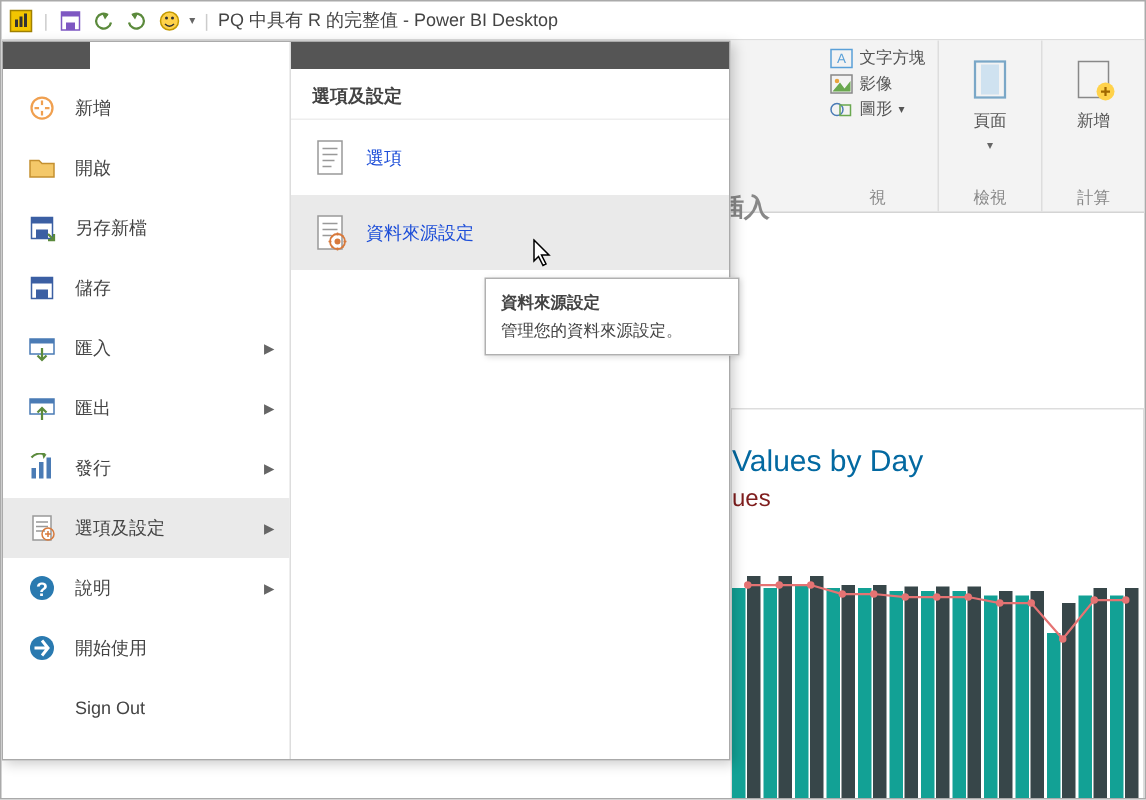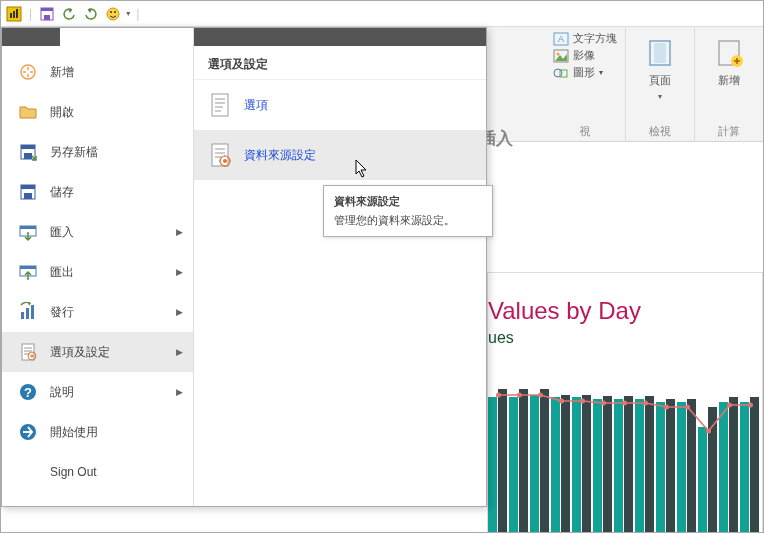--- a/index.html
+++ b/index.html
@@ -31,22 +31,22 @@
   .file-right { flex: 1; display: flex; flex-direction: column; }
   .submenu-header { font-size: 12px; font-weight: bold; color: #444; padding: 10px 14px 6px; border-bottom: 1px solid #eee; }
   .submenu-item { display: flex; align-items: center; gap: 12px; padding: 12px 14px; font-size: 12px; color: #1d4ed8; cursor: pointer; }
   .submenu-item.hovered { background: #eaeaea; }
   .submenu-icon { width: 24px; height: 26px; }
   
   .tooltip { position: absolute; left: 322px; top: 184px; width: 170px; background: #fff; border: 1px solid #b0b0b0; padding: 8px 10px; font-size: 11px; color: #444; z-index: 200; box-shadow: 1px 1px 4px rgba(0,0,0,0.15); }
   .tooltip .tt-title { font-weight: bold; margin-bottom: 4px; }
   
   .chart-area { position: absolute; left: 486px; top: 141px; right: 0; bottom: 0; overflow: hidden; }
-  .chart-title { font-size: 24px; color: #be185d; padding: 14px 0 4px 0; }
-  .chart-subtitle { font-size: 16px; color: #14532d; }
+  .chart-title { font-size: 20px; color: #0369a1; padding: 14px 0 4px 0; }
+  .chart-subtitle { font-size: 16px; color: #7f1d1d; }
   .chart-canvas { position: relative; margin-top: 30px; height: 160px; display: flex; align-items: flex-end; gap: 2px; }
   .bar-group { display: flex; align-items: flex-end; gap: 1px; }
   .bar { width: 9px; }
   .bar.teal { background: #12a195; }
   .bar.dark { background: #374649; }
   .line-overlay { position: absolute; left: 0; top: 0; width: 100%; height: 100%; pointer-events: none; }
   .insert-label { position: absolute; left: 478px; top: 126px; font-size: 17px; color: #888; font-weight: bold; }
 
   .cursor { position: absolute; left: 354px; top: 158px; z-index: 300; pointer-events:none; }
   
@@ -87,20 +87,21 @@
   <span class="icon-box">
     <svg width="14" height="14">
         <circle cx="7" cy="7" r="6" fill="#ffd24a" stroke="#c49a00"></circle>
         <circle cx="5" cy="5" r="1" fill="#333"></circle>
         <circle cx="9" cy="5" r="1" fill="#333"></circle>
         <path d="M4 9 Q7 12 10 9" fill="none" stroke="#333"></path>
       </svg>
   </span>
   <span style="font-size:8px;color:#666;">▾</span>
   <span class="sep">|</span>
+  <span>PQ 中具有 R 的完整值 - Power BI Desktop</span>
 </div>
 
 <div class="ribbon">
   <div class="ribbon-content">
     <div class="ribbon-group">
       <div class="ribbon-group-items">
         <div class="row">
           <svg width="16" height="14">
               <rect x="1" y="1" width="14" height="12" fill="none" stroke="#5aa0d8"></rect>
               <text x="8" y="10" font-size="9" text-anchor="middle" fill="#5aa0d8">A</text>

